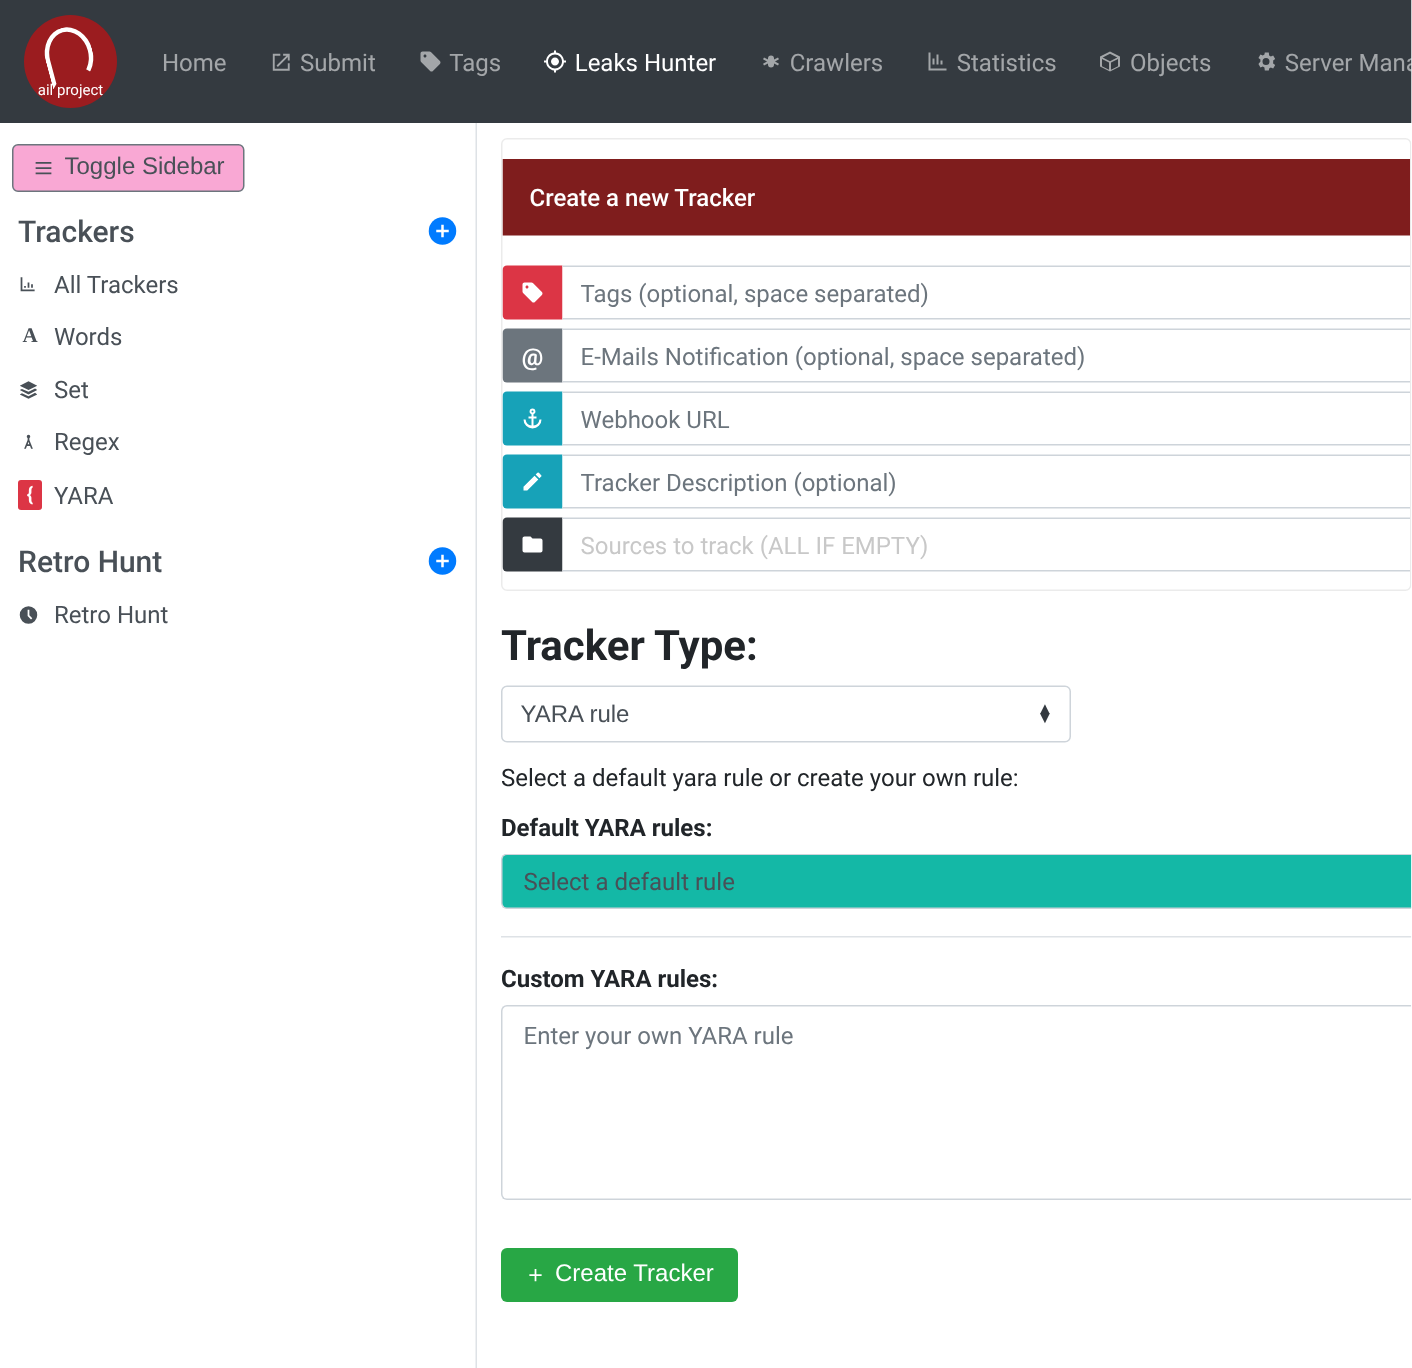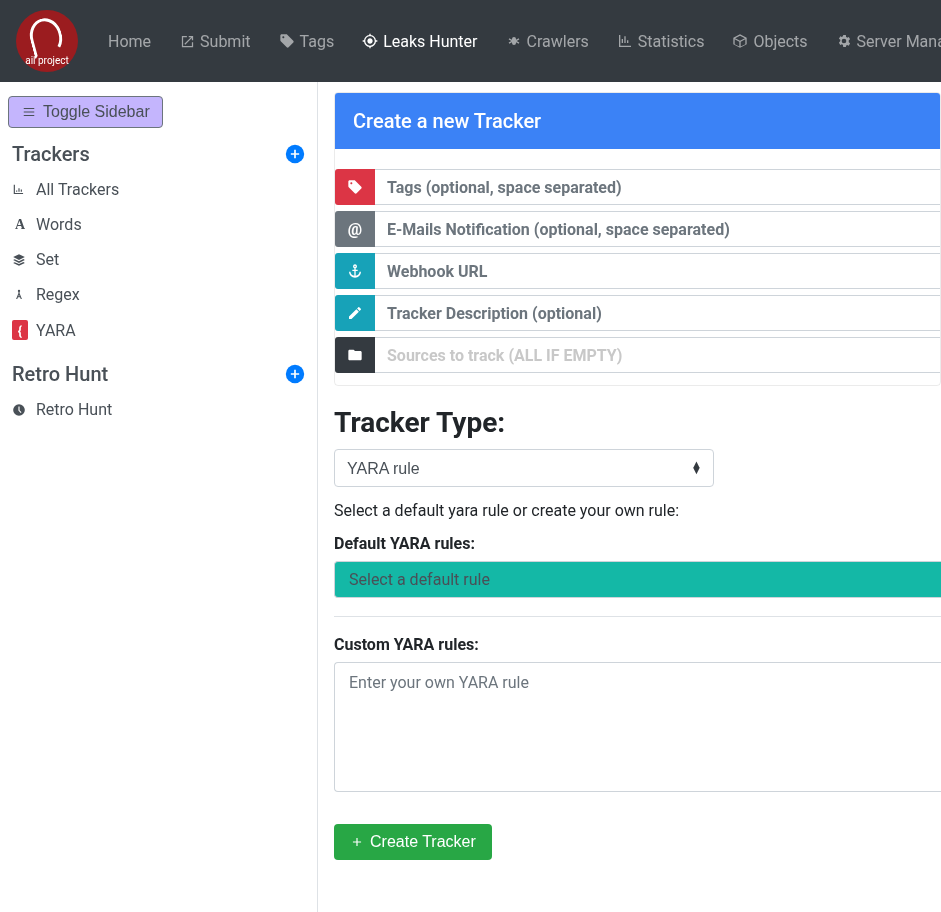--- a/index.html
+++ b/index.html
@@ -60,21 +60,21 @@
   .wrapper { display: flex; }
   .sidebar {
     width: 318px;
     padding: 14px 8px;
     border-right: 1px solid #dee2e6;
     min-height: calc(100vh - 82px);
   }
   .btn-toggle {
     border: 1px solid #6c757d;
     color: #495057;
-    background: #c4b5fd;
+    background: #f9a8d4;
     border-radius: 4px;
     padding: 6px 12px;
     font-size: 16px;
     cursor: pointer;
     display: flex;
     align-items: center;
     gap: 6px;
     margin-bottom: 8px;
   }
   .side-section {
@@ -111,25 +111,26 @@
   .iconbox { width:16px; text-align:center; font-size:14px; color:#495057;}
 
   
   .main {
     flex: 1;
     padding: 10px 0 30px 16px;
     overflow: hidden;
   }
   .card { border: 1px solid rgba(0,0,0,.08); border-radius: 4px; margin-bottom: 20px; overflow:hidden; }
   .card-header {
-    background: #3b82f6;
+    background: #7f1d1d;
     color: #fff;
     padding: 16px 18px;
-    font-size: 20px;
+    font-size: 16px;
     font-weight: 500;
+    margin-top: 13px;
   }
   .card-body { padding: 20px 0 6px 0; }
   .input-group { display: flex; margin-bottom: 6px; }
   .input-group .addon {
     width: 40px; height: 36px;
     display: flex; align-items:center; justify-content:center;
     color: #fff;
     border-radius: 3px 0 0 3px;
     flex-shrink: 0;
   }
@@ -142,21 +143,20 @@
     border: 1px solid #ced4da;
     border-left: none;
     border-right: none;
     border-radius: 0;
     padding: 6px 12px;
     font-size: 16px;
     height: 36px;
     color: #495057;
     font-family: inherit;
     outline: none;
-    font-weight: bold;
   }
   .sources-row input::placeholder { color: #c8c8c8; }
   input::placeholder, textarea::placeholder { color: #6c757d; }
   h2.tracker-type { font-size: 28px; font-weight: 700; margin: 18px 0 10px 0; }
   select.form-control, .select-wrap {
     width: 380px;
     border: 1px solid #ced4da;
     border-radius: 4px;
     padding: 6px 12px;
     height: 38px;

